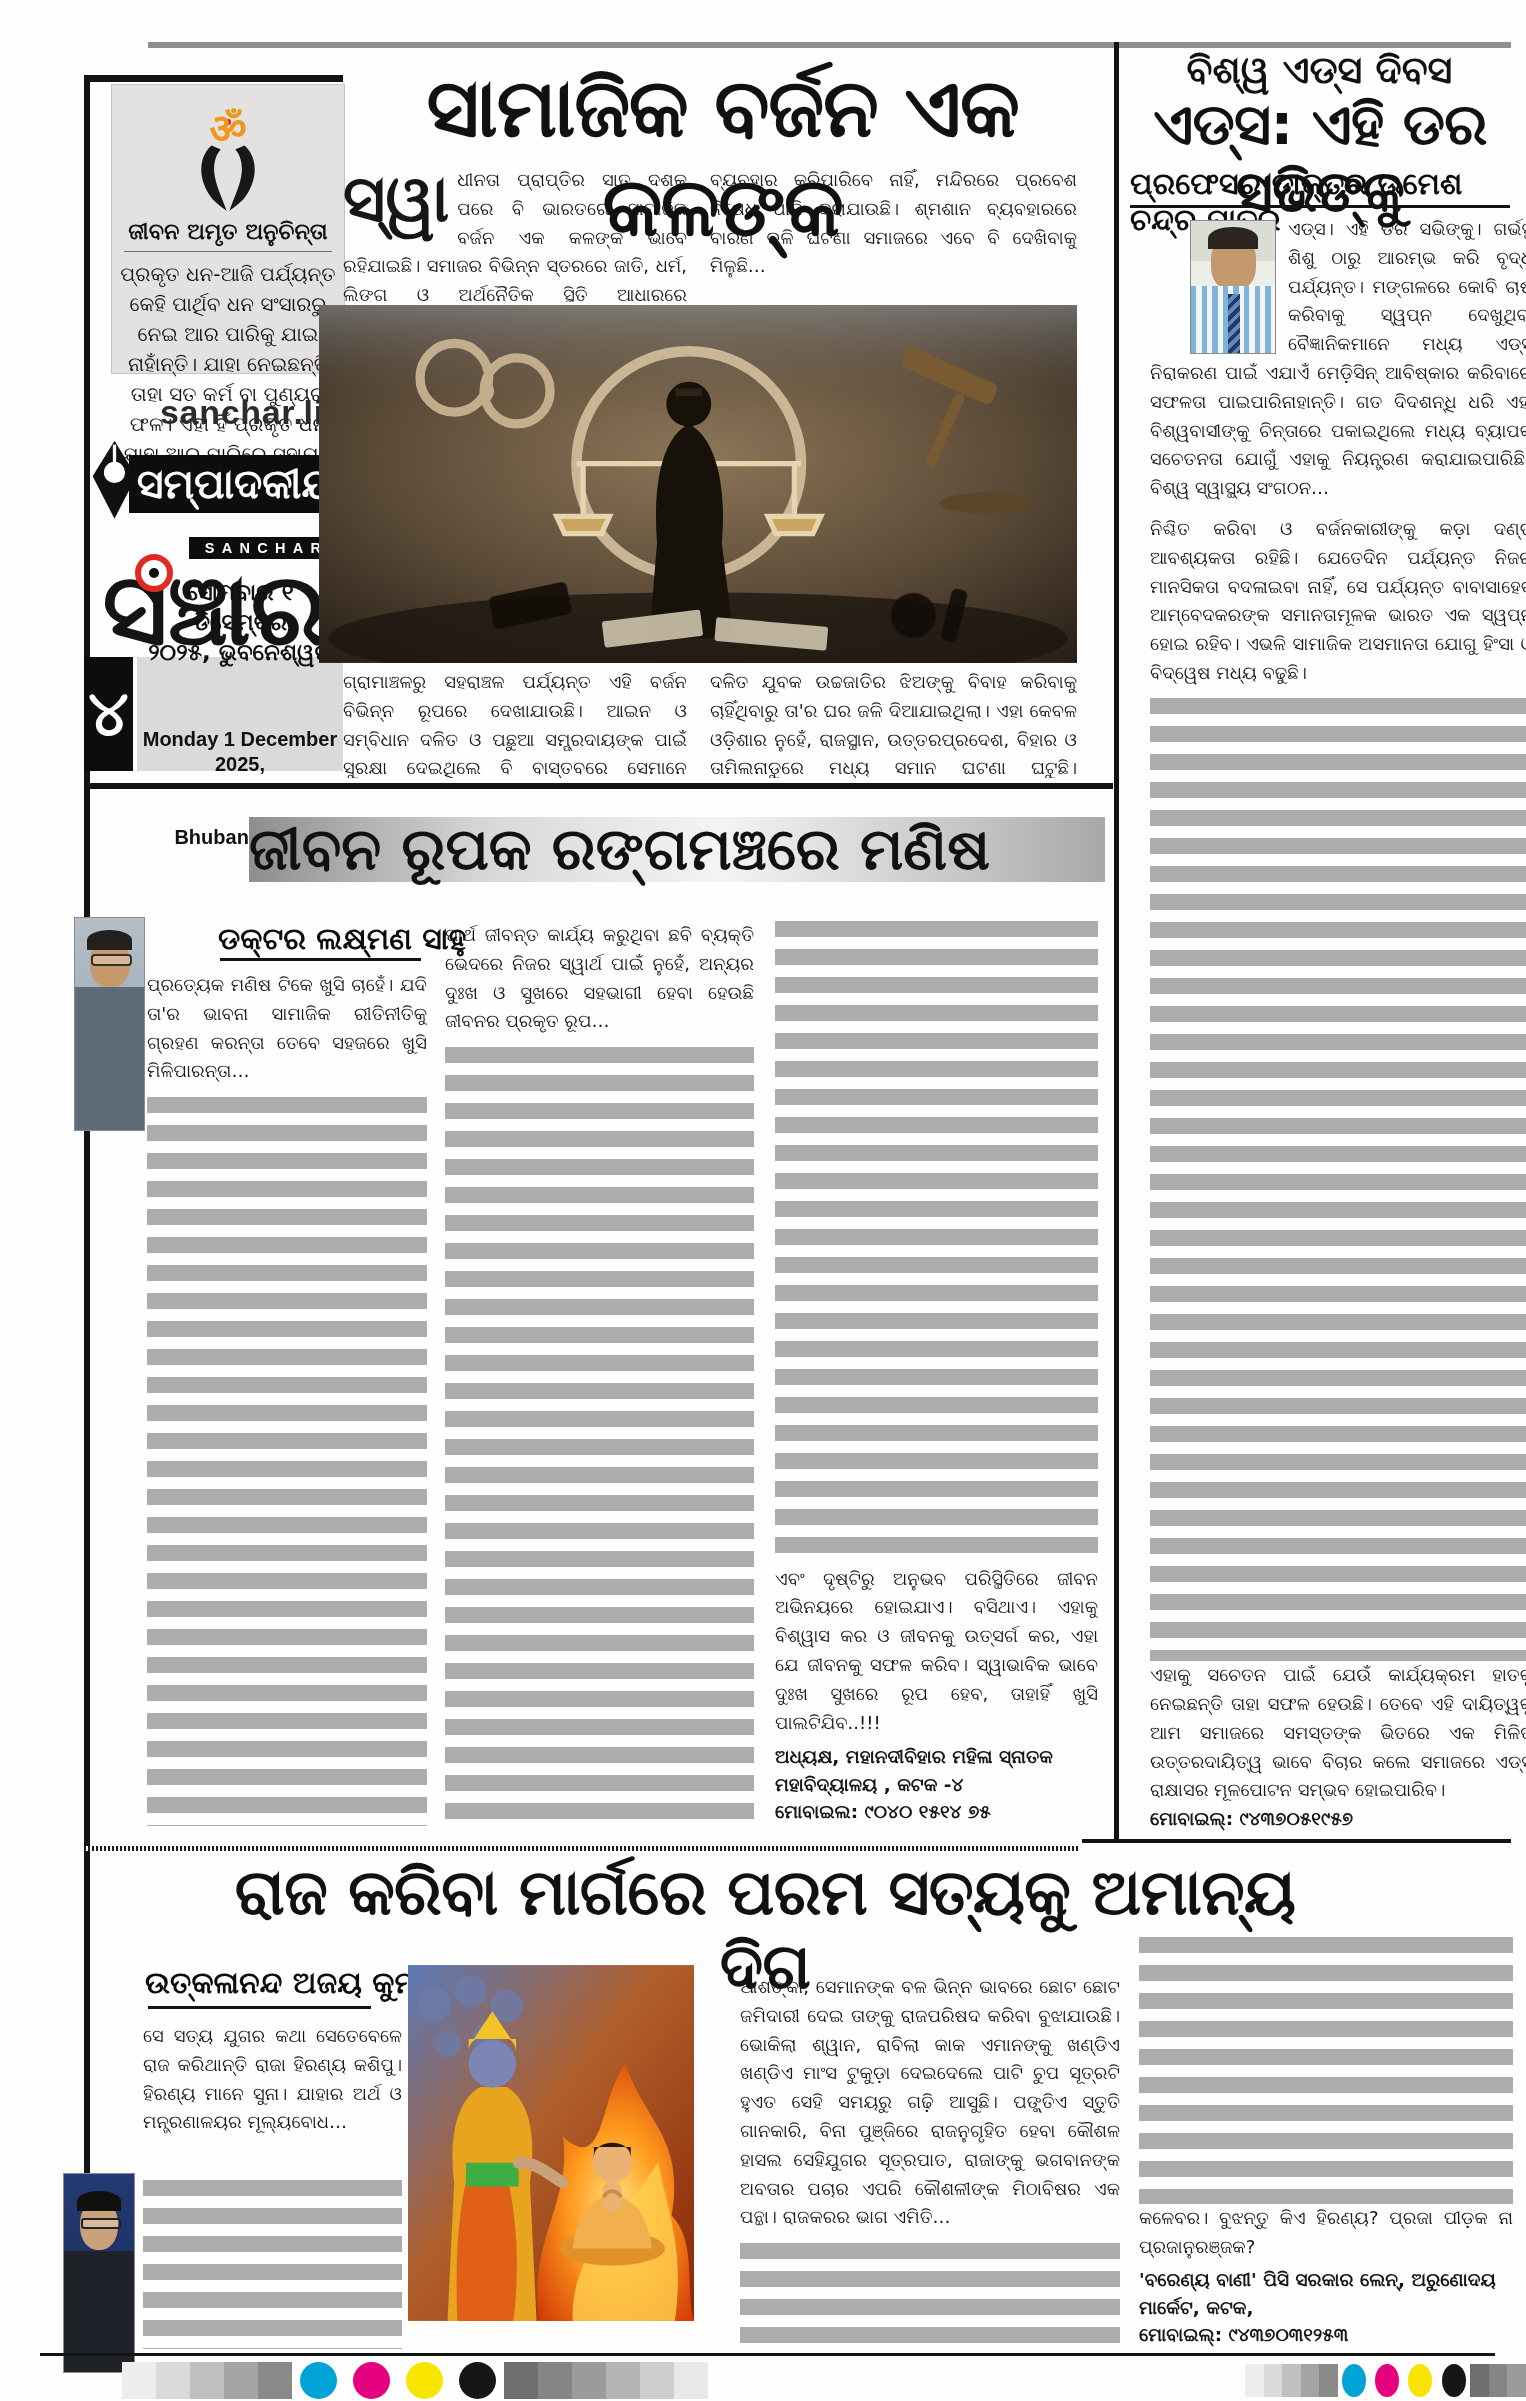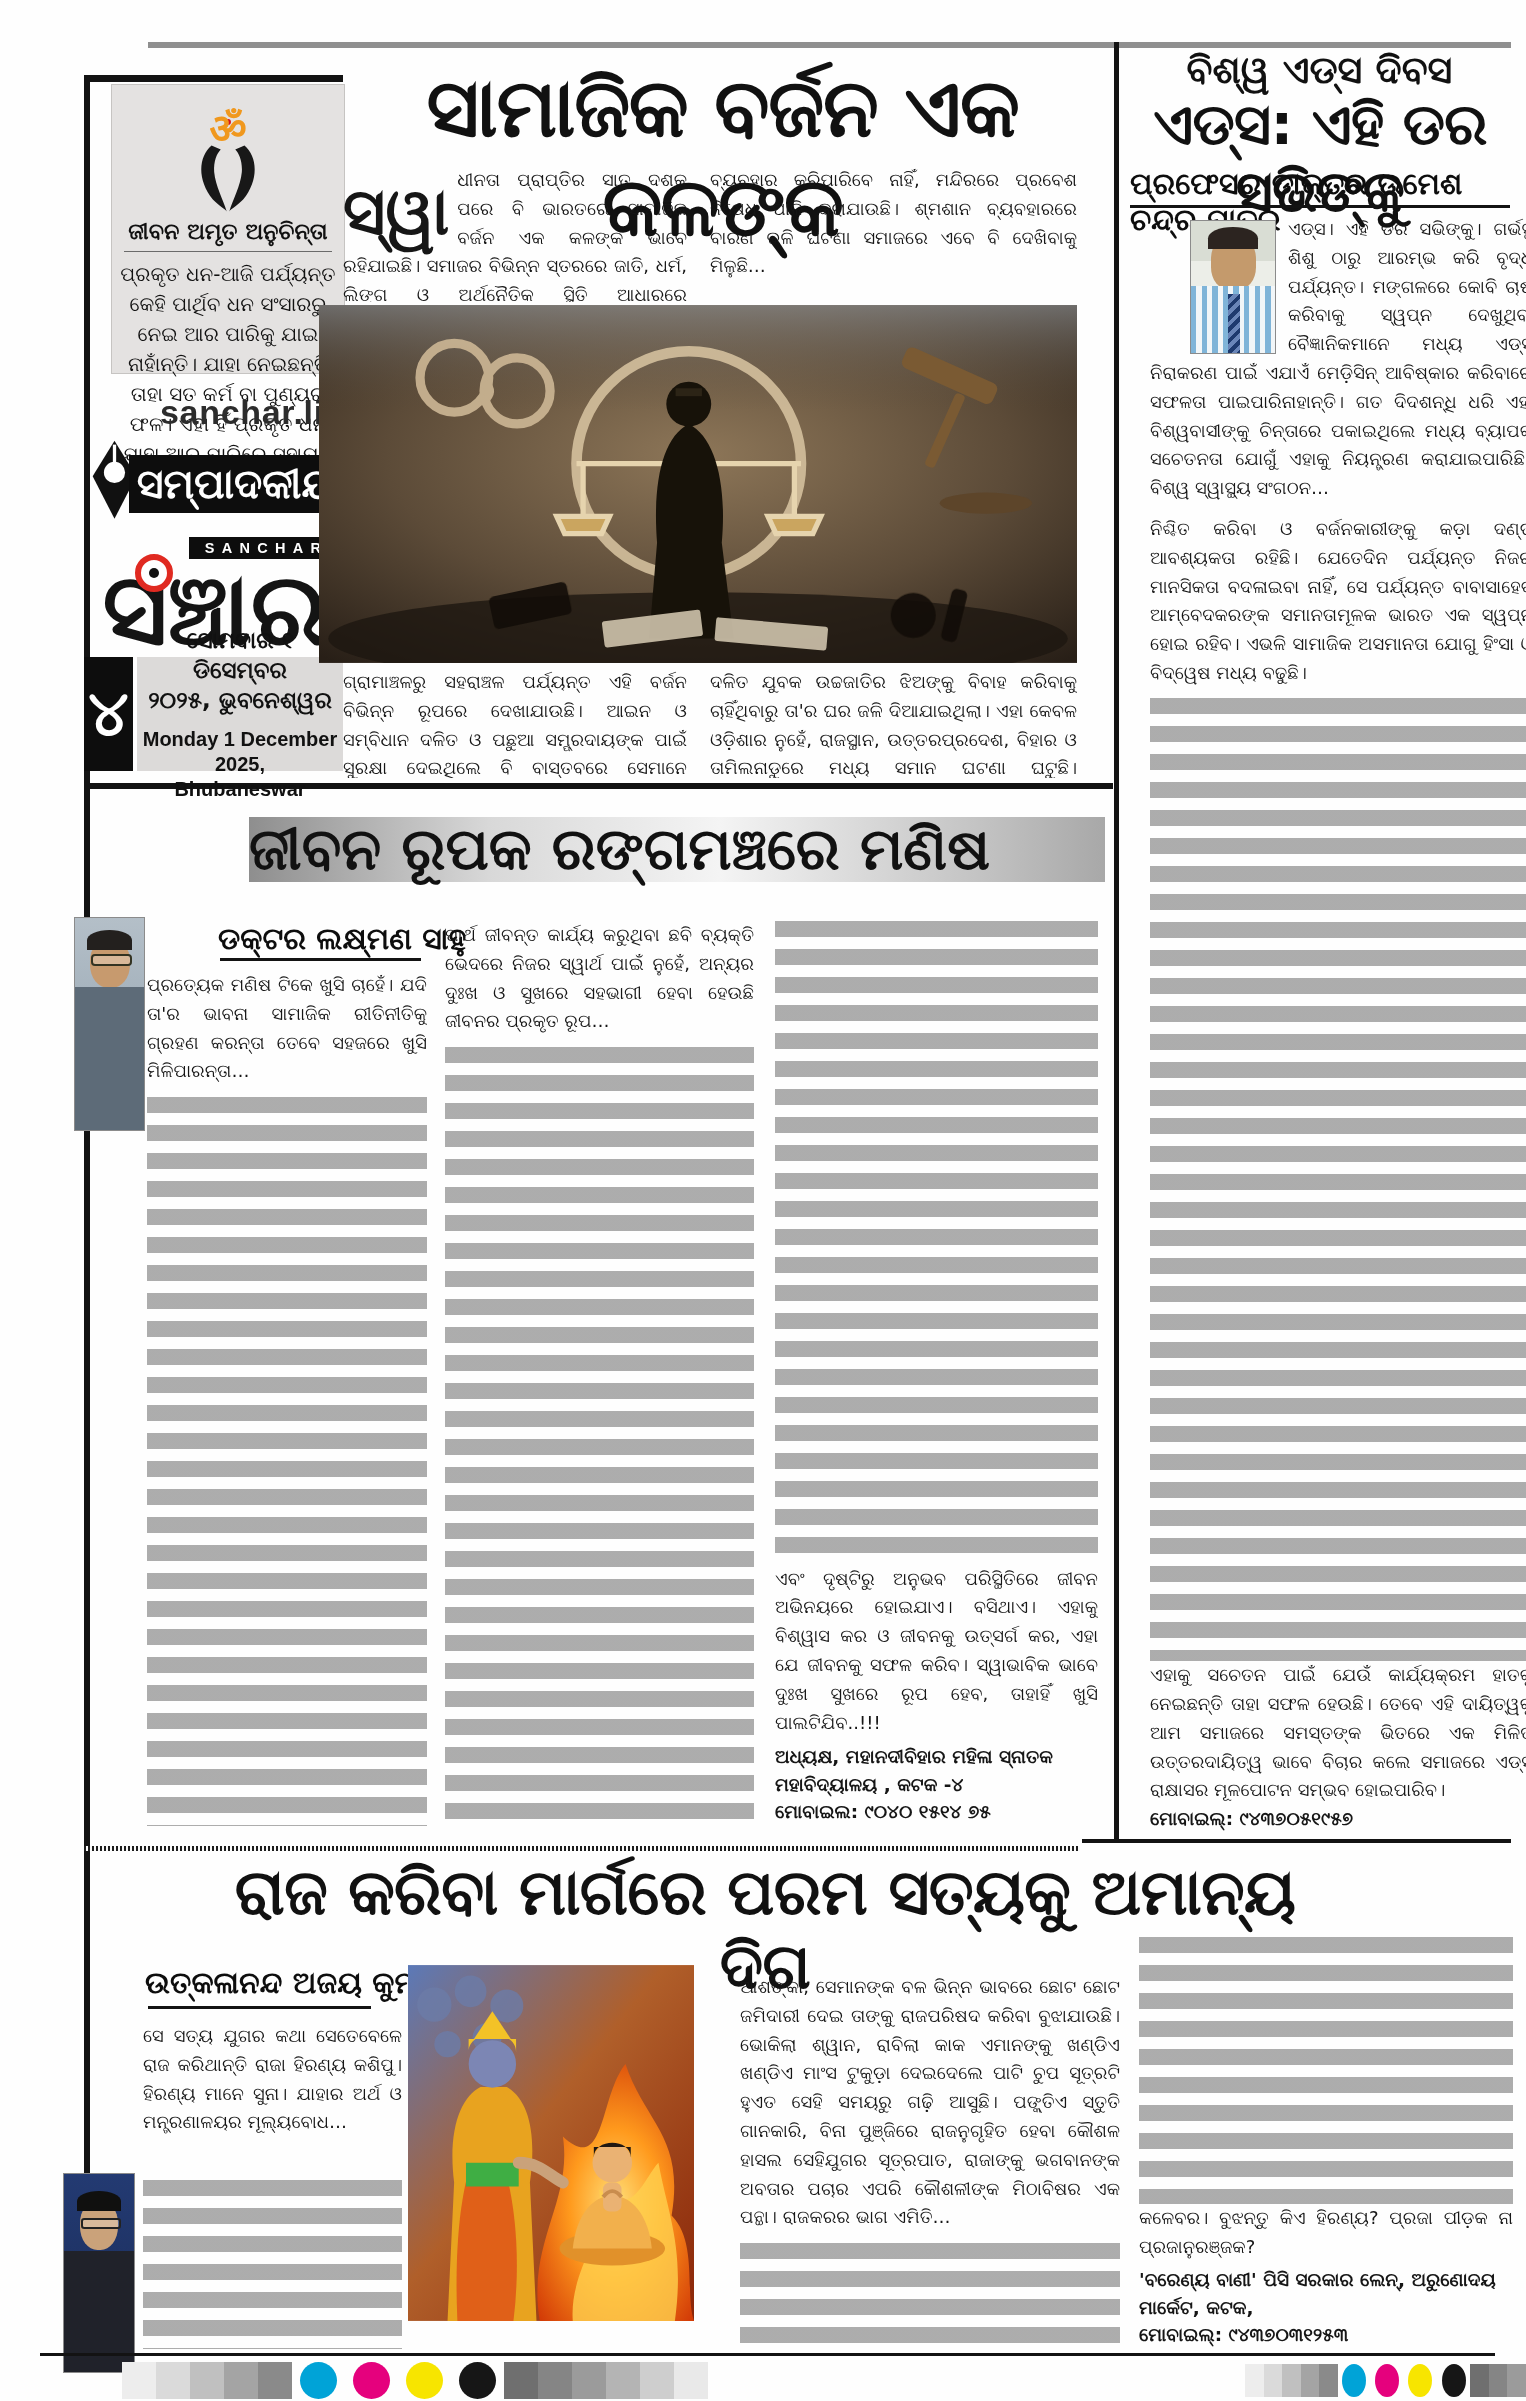--- a/index.html
+++ b/index.html
@@ -31,29 +31,29 @@
   .brand-logo{font-size:100px;font-weight:900;color:#141414;text-align:center;line-height:112px;
     text-shadow:1.3px 1.3px 0 #fff,-1.3px -1.3px 0 #fff;}
   .red-ring{width:26.4px;height:26.4px;border:6px solid #e02a21;border-radius:50%;background:#fff;
     display:flex;align-items:center;justify-content:center;}
   .red-ring i{width:10.6px;height:10.6px;background:#111;border-radius:50%;}
   .pgnum{background:#0d0d0d;color:#fff;display:flex;align-items:center;justify-content:center;
     font-size:63px;font-weight:700;}
   .datebox{background:#dcdad9;text-align:center;display:flex;flex-direction:column;justify-content:center;}
   .date-od{font-size:23px;font-weight:700;line-height:1.3;}
   .date-rule{height:1.3px;background:#555;margin:5.3px 22.4px;}
-  .date-en{font-size:20px;font-weight:700;line-height:1.25;font-family:"Liberation Sans",sans-serif;}
+  .date-en{font-size:20px;font-weight:700;line-height:1.25;font-family:"Liberation Sans",sans-serif;margin-top:48px;}
   
   .ed-headline{font-size:81px;font-weight:900;text-align:center;letter-spacing:-1.3px;line-height:99px;}
   .kicker{font-size:38px;font-weight:900;text-align:center;}
   .aids-headline{font-size:57px;font-weight:900;text-align:center;letter-spacing:-0.7px;}
   .bar-headline{background:linear-gradient(90deg,#8e8e8e 0%,#d8d8d8 28%,#f4f4f4 55%,#c2c2c2 86%,#a8a8a8 100%);
     font-size:58px;font-weight:900;text-align:left;line-height:65px;}
   .king-headline{font-size:63px;font-weight:900;text-align:center;letter-spacing:-0.7px;}
-  .dropcap{float:left;font-size:65px;line-height:.92;font-weight:700;padding:2.6px 8px 0 0;margin-top:13px;}
+  .dropcap{float:left;font-size:65px;line-height:.92;font-weight:700;padding:2.6px 8px 0 0;}
   .photo-frame{border:1.3px solid #8b8b8b;overflow:hidden;position:relative;background:#cfd6d2;}
   .hatch{background:repeating-linear-gradient(90deg,#1c1c1c 0 2px,#fafafa 2px 4px);}
   .mark{display:inline-block;height:100%;vertical-align:top;}
   .dotmark{border-radius:50%;}
 </style>
 </head>
 <body>
 
 <div class="abs" style="left:148px;top:42px;width:1363px;height:6px;background:#8f8f8f;"></div>
 <div class="abs rule" style="left:84px;top:75px;width:259px;height:6.6px;"></div>

